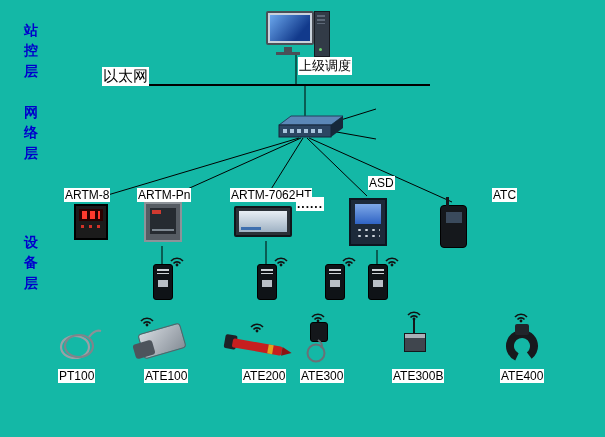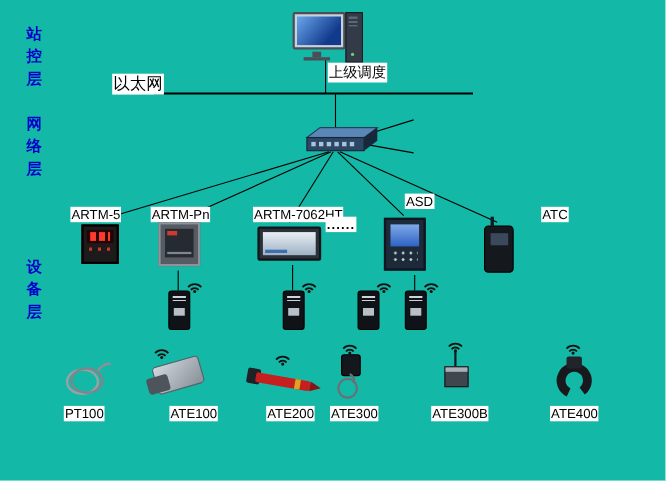--- a/index.html
+++ b/index.html
@@ -103,21 +103,21 @@
     <div class="base"></div>
     <div class="tower">
       <div class="tower-slots"></div>
         <div class="tower-dot"></div>
     </div>
   </div>
   <div class="lbl" style="left:298px;top:57px;font-size:13px">上级调度</div>
   <div class="lbl" style="left:102px;top:67px;font-size:15px">以太网</div>
 
 
-  <div class="lbl" style="left:64px;top:188px">ARTM-5</div>
+  <div class="lbl" style="left:64px;top:188px">ARTM-8</div>
   <div class="lbl" style="left:137px;top:188px">ARTM-Pn</div>
   <div class="lbl" style="left:230px;top:188px">ARTM-7062HT</div>
   <div class="lbl" style="left:296px;top:197px;font-weight:bold;letter-spacing:1px">......</div>
   <div class="lbl" style="left:368px;top:176px">ASD</div>
   <div class="lbl" style="left:492px;top:188px">ATC</div>
 
   <div class="dev artm8">
     <div class="artm8-screen">
         <div class="artm8-digits"></div>
       </div>
@@ -255,19 +255,19 @@
           <path d="M5.5 11.5a4.5 4.5 0 0 1 7 0" stroke="#111" fill="none" stroke-width="1.6"></path>
           <circle cx="9" cy="13" r="1.4" fill="#111"></circle>
         </svg></span>
     <svg width="52" height="42" viewBox="0 0 52 42" style="position:absolute;left:0;top:14px">
       <circle cx="26" cy="24" r="12" fill="none" stroke="#17191d" stroke-width="8" stroke-dasharray="62 14" transform="rotate(115 26 24)"></circle>
       <rect x="19" y="2" width="14" height="11" rx="2" fill="#21252b"></rect>
     </svg>
   </div>
 
   <div class="lbl" style="left:58px;top:369px">PT100</div>
-  <div class="lbl" style="left:154px;top:369px">ATE100</div>
+  <div class="lbl" style="left:144px;top:369px">ATE100</div>
   <div class="lbl" style="left:242px;top:369px">ATE200</div>
   <div class="lbl" style="left:300px;top:369px">ATE300</div>
   <div class="lbl" style="left:392px;top:369px">ATE300B</div>
   <div class="lbl" style="left:500px;top:369px">ATE400</div>
 
 </div>
 
 </body></html>

